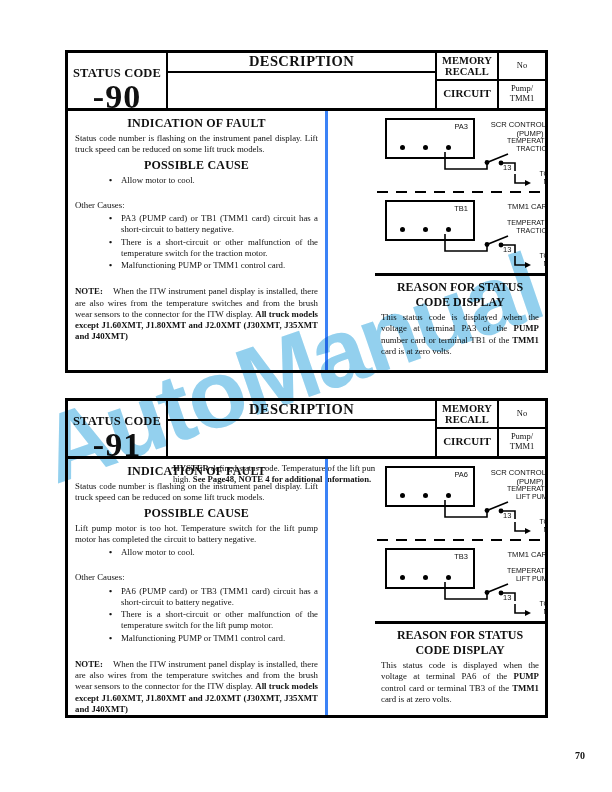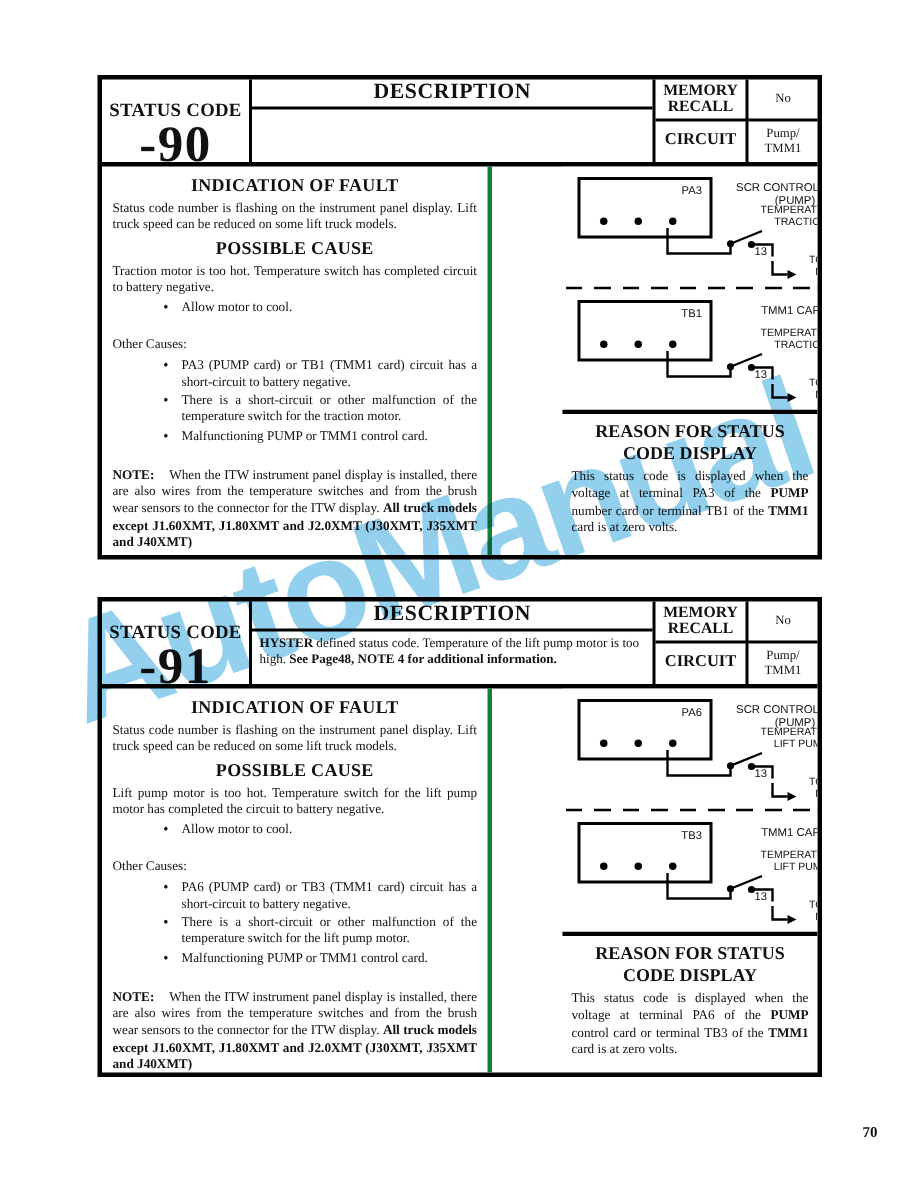--- a/index.html
+++ b/index.html
@@ -8,36 +8,36 @@
   .code-block{position:absolute;left:65px;width:477px;border:3px solid #000;background:#fff;}
   .block-1{top:50px;height:317px;}
   .block-2{top:398px;height:314px;}
 
   
   .hdr{display:grid;grid-template-columns:100px 1fr 62px 46px;grid-template-rows:1fr 1fr;
        height:55px;border-bottom:3px solid #000;}
   .hdr-code{grid-row:1/3;grid-column:1;border-right:2px solid #000;text-align:center;padding-top:13px;}
   .sc-label{font-weight:bold;font-size:12.5px;letter-spacing:.2px;}
   .sc-code{font-weight:bold;font-size:34px;line-height:.95;letter-spacing:1px;}
-  .hdr-desc{grid-row:1/3;grid-column:2;border-right:2px solid #000;display:flex;flex-direction:column;}
+  .hdr-desc{grid-row:1/3;grid-column:2;border-right:2px solid #000;display:flex;flex-direction:column;gap:40px;}
   .desc-title{font-weight:bold;font-size:14.5px;text-align:center;border-bottom:2px solid #000;
               padding:0 0 1px 0;letter-spacing:.4px;}
   .desc-text{margin:2px 5px;font-size:8.7px;line-height:1.3;text-align:left;}
   .mc-label{border-right:2px solid #000;font-weight:bold;text-align:center;font-size:10.5px;
             line-height:1.05;display:flex;align-items:center;justify-content:center;}
   .mc-label.mem{grid-row:1;grid-column:3;border-bottom:2px solid #000;}
   .mc-label.cir{grid-row:2;grid-column:3;font-size:11px;}
   .mc-val{font-size:8.5px;text-align:center;display:flex;flex-direction:column;
           align-items:center;justify-content:center;line-height:1.15;}
   .mc-val.mem{grid-row:1;grid-column:4;border-bottom:2px solid #000;}
   .mc-val.cir{grid-row:2;grid-column:4;}
 
   
   .blk-body{display:grid;grid-template-columns:260px 1fr;height:calc(100% - 58px);}
-  .left-col{border-right:3px solid #15803d;padding:3px 7px 2px 7px;overflow:hidden;}
+  .left-col{border-right:3px solid #3b82f6;padding:3px 7px 2px 7px;overflow:hidden;}
   .left-col h3{font-size:12px;text-align:center;margin:2px 0 2px 0;letter-spacing:.2px;}
   .left-col p{font-size:8.8px;line-height:1.28;margin:0 0 2px 0;text-align:justify;}
   .bullet{display:flex;font-size:8.8px;line-height:1.28;margin:1px 0 1px 34px;text-align:justify;}
   .b-dot{flex:0 0 12px;font-weight:bold;}
   .oc{margin-top:14px !important;}
   .note{margin-top:15px !important;}
   .note b{padding-right:10px;}
 
   .right-col{display:flex;flex-direction:column;overflow:hidden;padding-left:47px;}
   .diagram{position:relative;height:80px;flex:0 0 auto;background:#fff;}
@@ -89,21 +89,20 @@
         <div>Pump/</div>
         <div>TMM1</div>
       </div>
     </div>
 
     <div class="blk-body">
       <div class="left-col">
         <h3>INDICATION OF FAULT</h3>
         <p>Status code number is flashing on the instrument panel display. Lift truck speed can be reduced on some lift truck models.</p>
         <h3>POSSIBLE CAUSE</h3>
-        <p>Traction motor is too hot. Temperature switch has completed circuit to battery negative.</p>
         <div class="bullet">
             <span class="b-dot">•</span>
             <span>Allow motor to cool.</span>
           </div>
         <p class="oc">Other Causes:</p>
         <div class="bullet">
             <span class="b-dot">•</span>
             <span>PA3 (PUMP card) or TB1 (TMM1 card) circuit has a short-circuit to battery negative.</span>
           </div>
         <div class="bullet">

